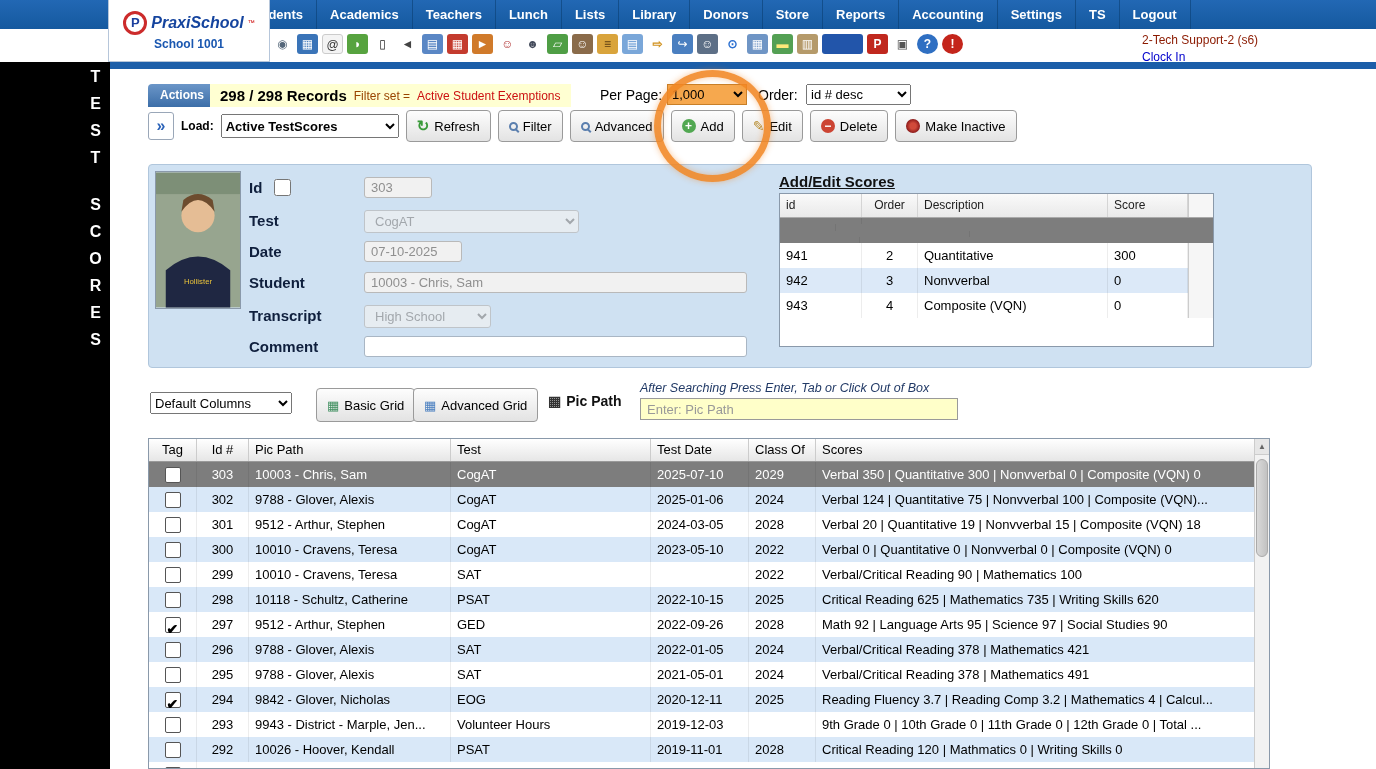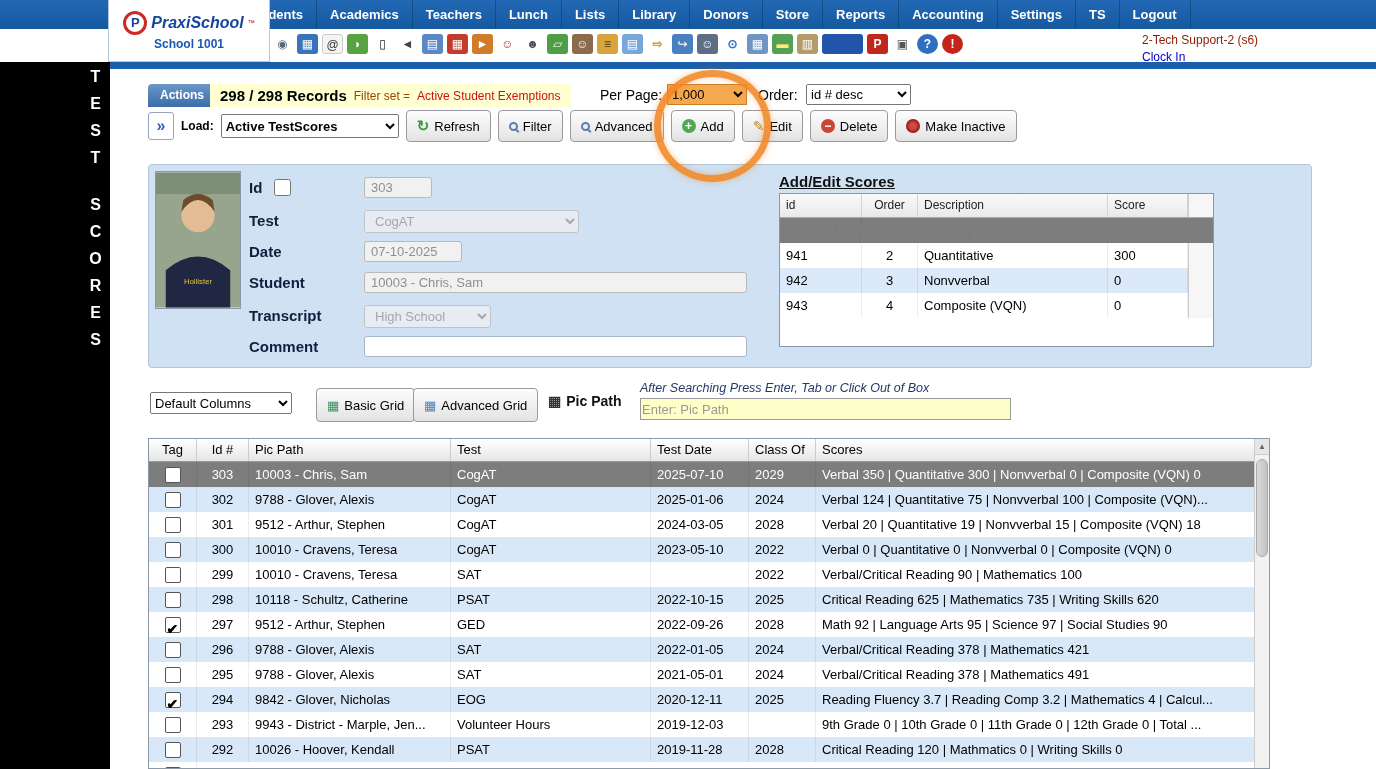--- a/index.html
+++ b/index.html
@@ -128,22 +128,22 @@
   
   #columns-select { position:absolute; left:40px; top:330px; width:142px; height:22px; font-size:13px; }
   #basic-grid-btn { position:absolute; left:206px; top:326px; height:34px; }
   #advanced-grid-btn { position:absolute; left:303px; top:326px; height:34px; }
   .ic-grid { font-size:13px; }
   .ic-grid.g1{ color:#3f8f5f; } .ic-grid.g2{ color:#4a7fc0; } .ic-grid.g3{ color:#333; font-size:14px; }
   #picpath-head { position:absolute; left:438px; top:331px; display:flex; gap:5px; align-items:center;
                   font-size:14px; font-weight:bold; color:#111; }
   #search-hint { position:absolute; left:530px; top:319px; font-size:12.5px; font-style:italic;
                  font-weight:normal; color:#223a66; }
-  #picpath-input { position:absolute; left:530px; top:336px; width:371px; height:22px;
-                   background:#ffffc9; border:1px solid #9a9a9a; font-size:13px; padding:0 1px; color:#333; }
+  #picpath-input { position:absolute; left:530px; top:336px; width:318px; height:22px;
+                   background:#ffffc9; border:1px solid #9a9a9a; font-size:13px; padding:0 6px; color:#333; }
   #picpath-input::placeholder { color:#999; }
 
   
   #gridtable { position:absolute; left:38px; top:376px; width:1122px; height:331px;
                border:1px solid #8a99aa; overflow:hidden; background:#fff; }
   .thead { display:flex; height:23px; background:linear-gradient(#fff,#e6e6e6);
            border-bottom:1px solid #999; font-size:13px; color:#000; }
   .thead > div { line-height:22px; padding:0 6px; border-right:1px solid #ccc; cursor:pointer;
                  overflow:hidden; white-space:nowrap; }
   .trow { display:flex; height:25px; font-size:13px; color:#000; cursor:pointer; }
@@ -537,21 +537,21 @@
           <div class="c-scores">9th Grade 0 | 10th Grade 0 | 11th Grade 0 | 12th Grade 0 | Total ...</div>
         </div>
 
         <div class="trow">
           <div class="c-tag">
             <span class="cb"></span>
           </div>
           <div class="c-id">292</div>
           <div class="c-pic">10026 - Hoover, Kendall</div>
           <div class="c-test">PSAT</div>
-          <div class="c-date">2019-11-28</div>
+          <div class="c-date">2019-11-01</div>
           <div class="c-class">2028</div>
           <div class="c-scores">Critical Reading 120 | Mathmatics 0 | Writing Skills 0</div>
         </div>
 
     </div>
     <div class="trow">
       <div class="c-tag">
         <span class="cb"></span>
       </div>
     </div>

